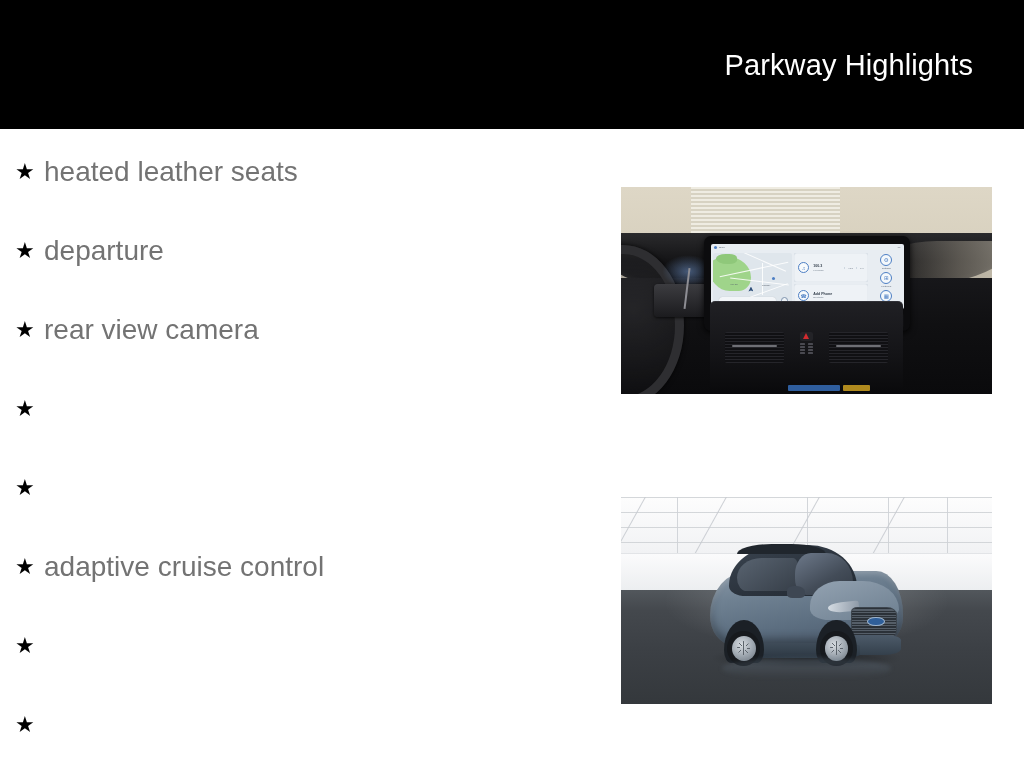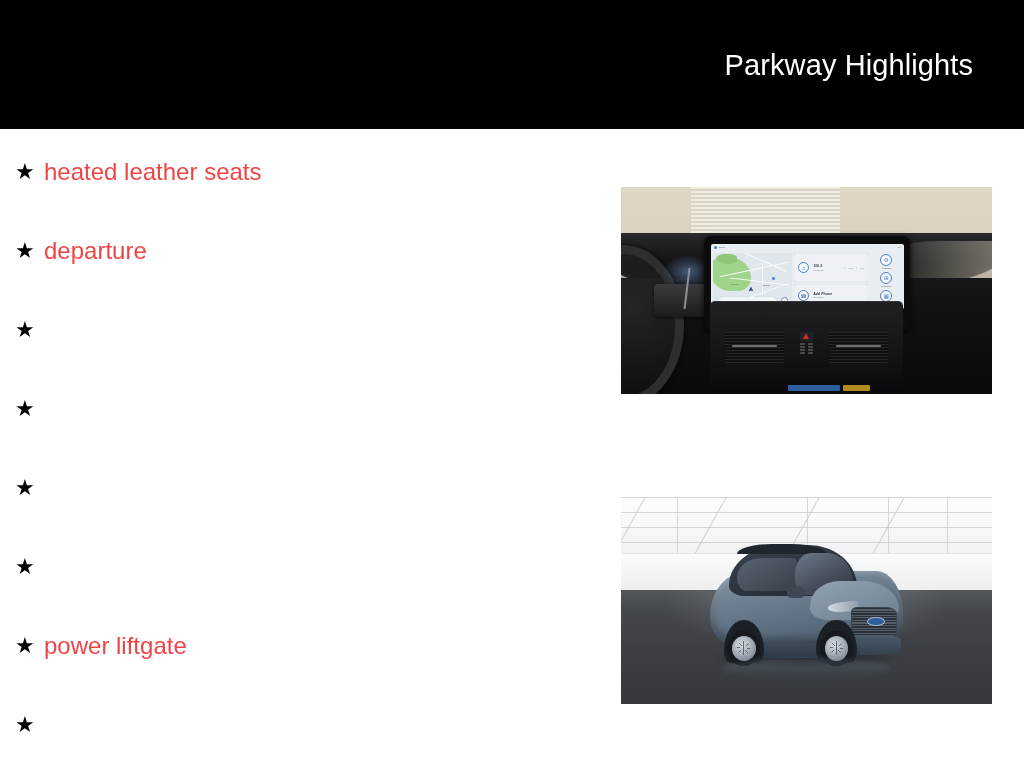--- a/index.html
+++ b/index.html
@@ -60,22 +60,22 @@
   .bullet-star {
     font-size: 22px;
     line-height: 1;
     color: #000000;
     width: 29px;
     display: inline-block;
     flex: 0 0 29px;
   }
 
   .feature-label {
-    font-size: 24px;
-    color: #ef4444;
+    font-size: 28px;
+    color: #737373;
     line-height: 1;
   }
 
   
   .photo {
     position: absolute;
     overflow: hidden;
   }
 
   #photo-interior {
@@ -706,33 +706,34 @@
   <li class="feature-item" style="top:26px">
     <span class="bullet-star">★</span>
     <span class="feature-label">heated leather seats</span>
   </li>
   <li class="feature-item" style="top:105px">
     <span class="bullet-star">★</span>
     <span class="feature-label">departure</span>
   </li>
   <li class="feature-item" style="top:184px">
     <span class="bullet-star">★</span>
+    <span class="feature-label">rear view camera</span>
   </li>
   <li class="feature-item" style="top:263px">
     <span class="bullet-star">★</span>
   </li>
   <li class="feature-item" style="top:342px">
     <span class="bullet-star">★</span>
   </li>
   <li class="feature-item" style="top:421px">
     <span class="bullet-star">★</span>
+    <span class="feature-label">adaptive cruise control</span>
   </li>
   <li class="feature-item" style="top:500px">
     <span class="bullet-star">★</span>
-    <span class="feature-label">power liftgate</span>
   </li>
   <li class="feature-item" style="top:579px">
     <span class="bullet-star">★</span>
   </li>
 </ul>
 
 <div class="photo" id="photo-interior">
   <div class="cabin">
     <div class="wall"></div>
     <div class="blinds"></div>

